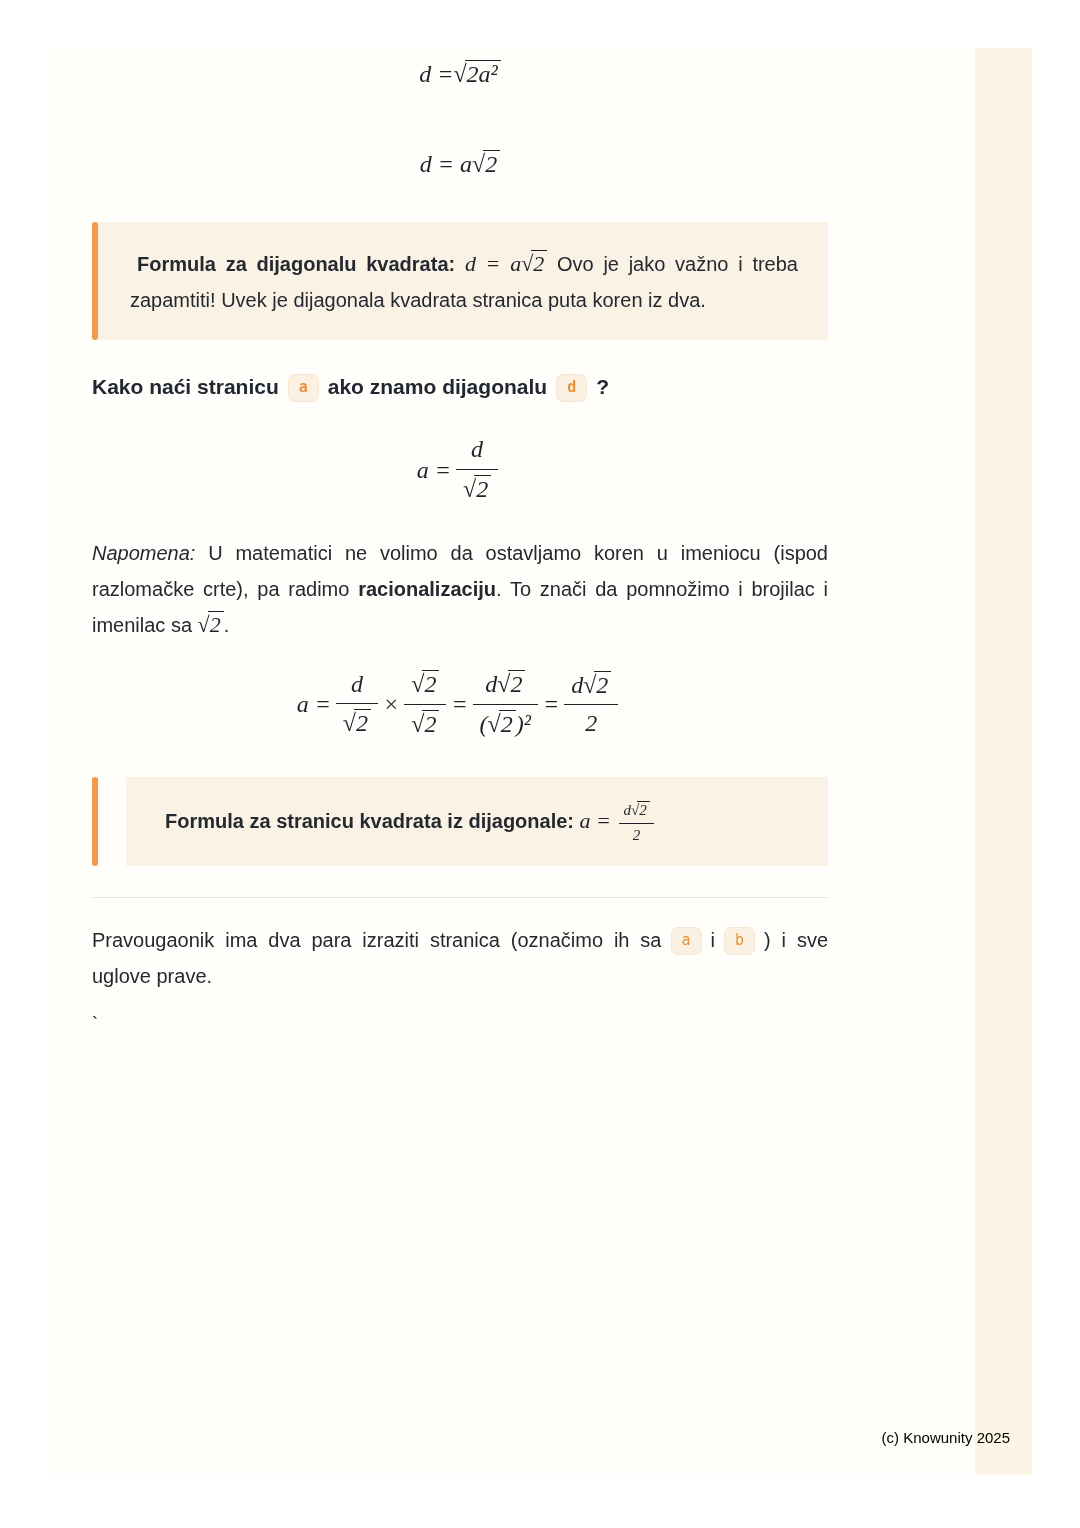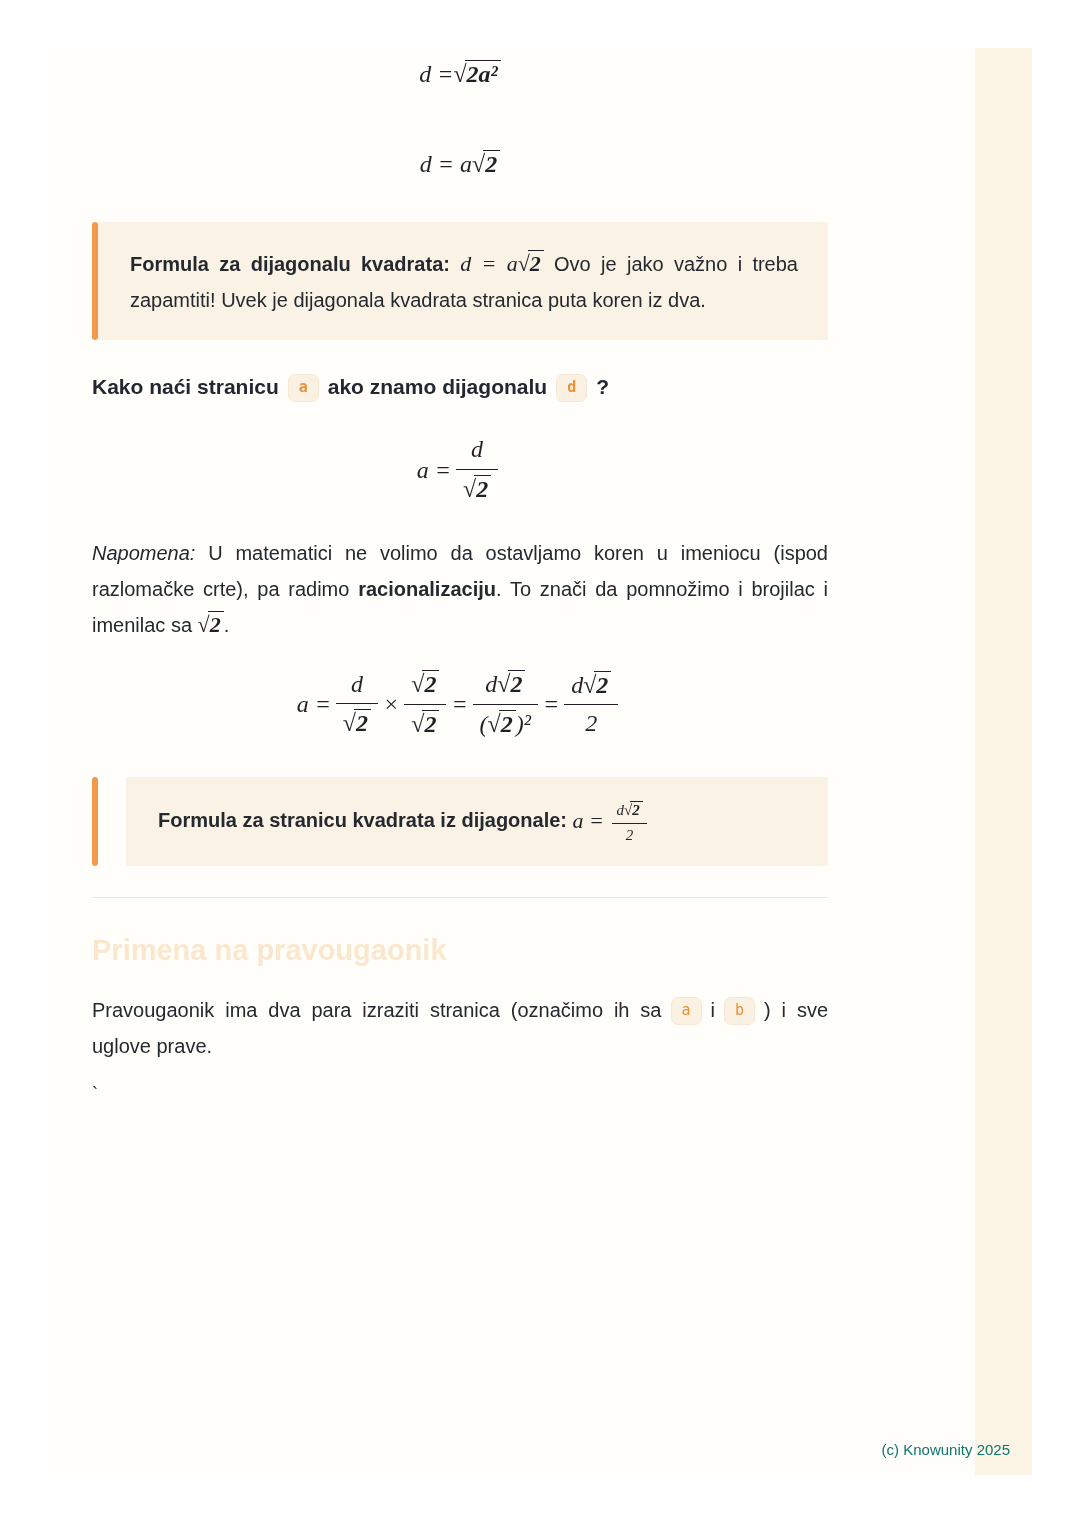--- a/index.html
+++ b/index.html
@@ -8,55 +8,55 @@
 
   .card { position:absolute; left:48px; top:48px; width:984px; height:1427px; background:#FFFEFA; }
   .stripe { position:absolute; top:0; right:0; width:57px; height:100%; background:#FCF5E6; }
 
   .content { position:absolute; left:44px; top:0; width:736px; color:#24292F; }
 
   
   .dformula { display:flex; justify-content:center; align-items:center;
               font-family:"Liberation Serif", serif; font-style:italic;
               font-size:24px; color:#1E2228; line-height:32px; }
-  .sq { display:inline-block; white-space:nowrap; line-height:1.15;font-weight:bold; }
+  .sq { display:inline-block; white-space:nowrap; line-height:1.15; }
   .sq .sym { display:inline-block; font-style:normal; }
   .sq .rad { display:inline-block; border-top:1.6px solid #1E2228; padding:0 3px 0 2px; margin-left:-2px; }
 
   .frac { display:inline-flex; flex-direction:column; align-items:stretch; text-align:center; margin:0 5px; line-height:1.15; }
   .frac .num { display:block; padding:0 7px 5px; }
   .frac .bar { height:0; border-top:1.7px solid #1E2228; }
   .frac .den { display:block; padding:5px 7px 0; }
   .frac.small { font-size:15px; margin:0 3px; vertical-align:middle; }
   .frac.small .num { padding:0 4px 3px; }
   .frac.small .den { padding:3px 4px 0; }
 
   
   .imath { font-family:"Liberation Serif", serif; font-style:italic; font-size:22px; color:#1E2228; white-space:nowrap;margin-top:28px; }
 
   
   .callout { display:flex; align-items:stretch; }
   .callout .bar-left { flex:0 0 6px; background:#F2994A; border-radius:4px; }
   .callout .box { flex:1; background:#FBF2E6; padding:24px 30px 22px 32px; }
   .callout .box p { font-size:20px; line-height:36px; text-align:justify; color:#24292F; }
-  .callout b { font-weight:700; }
+  .callout b { font-weight:700;margin-left:7px; }
 
   
   .chip { display:inline-block; background:#FAF1E3; border:1px solid #F5E7D3; border-radius:7px;
           padding:3px 10px 4px; font-family:"DejaVu Sans Mono", monospace; font-size:15px;
           color:#E8913A; line-height:1.25; margin:0 9px; vertical-align:2px; }
 
   .subheading { font-size:21px; font-weight:700; color:#222831; line-height:34px; }
   .para { font-size:20px; line-height:36px; color:#24292F; }
   .just { text-align:justify; }
   .napomena-label { font-style:italic; }
   .divider { border-top:1px solid #E8E6E2; height:0; }
   .section-heading { font-size:29px; font-weight:700; color:#FAE7CD; line-height:36px; }
   .backtick { font-size:18px; color:#24292F; line-height:20px; }
-  .footer { position:absolute; right:22px; bottom:17px; font-size:15px; color:#0f766e; }
+  .footer { position:absolute; right:22px; bottom:29px; font-size:15px; color:#000000; }
 
   
   .m-f1 { margin-top:10px; }
   .m-f2 { margin-top:58px; }
   .m-co1 { margin-top:42px; }
   .m-h1 { margin-top:30px; }
   .m-p1 { margin-top:30px; }
   .m-f3 { margin-top:32px; }
   .m-nap { margin-top:32px; }
   .m-f4 { margin-top:27px; }
@@ -143,21 +143,20 @@
           <p><b>Formula za stranicu kvadrata iz dijagonale: </b><span class="imath"><span>a = </span><span class="frac small">
                   <span class="num"><span>d</span><span class="sq"><span class="sym">√</span><span class="rad">2</span></span></span>
                   <span class="bar"></span>
                   <span class="den">2</span>
                 </span></span></p>
         </div>
       </div>
 
       <div class="divider m-div"></div>
 
-      <div class="section-heading m-h2">Primena na pravougaonik</div>
 
       <div class="para just m-p2">
         <span>Pravougaonik ima dva para izraziti stranica (označimo ih sa</span><span class="chip">a</span><span>i</span><span class="chip">b</span><span>) i sve uglove prave.</span>
       </div>
 
       <div class="backtick m-bt">`</div>
 
     </div>
 
     <div class="footer">(c) Knowunity 2025</div>

